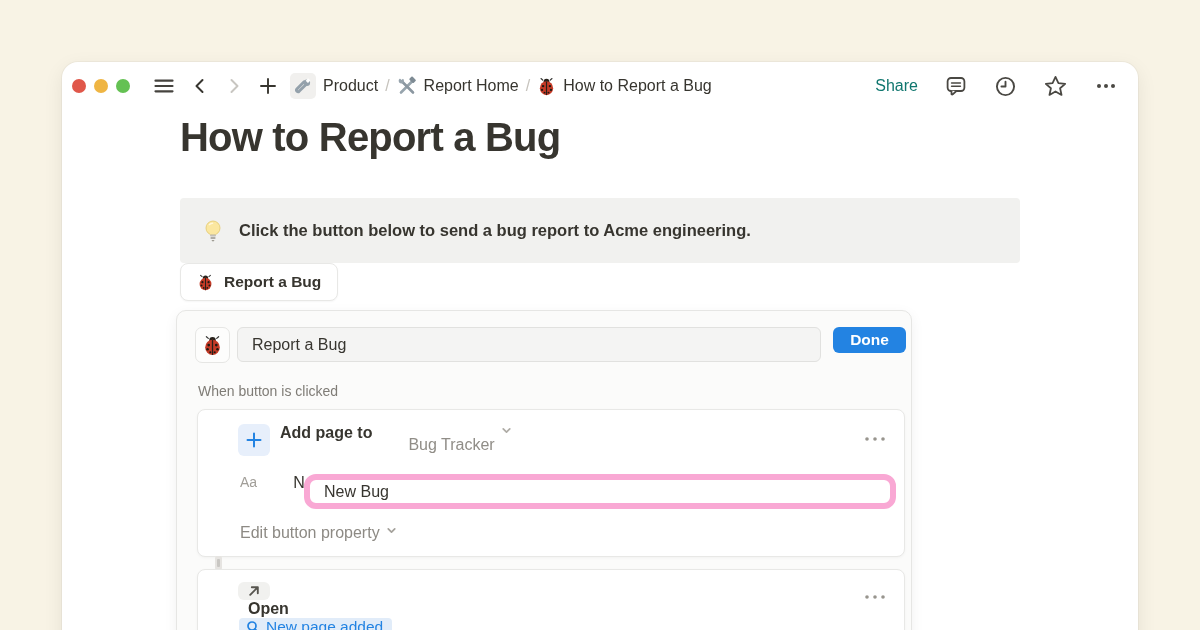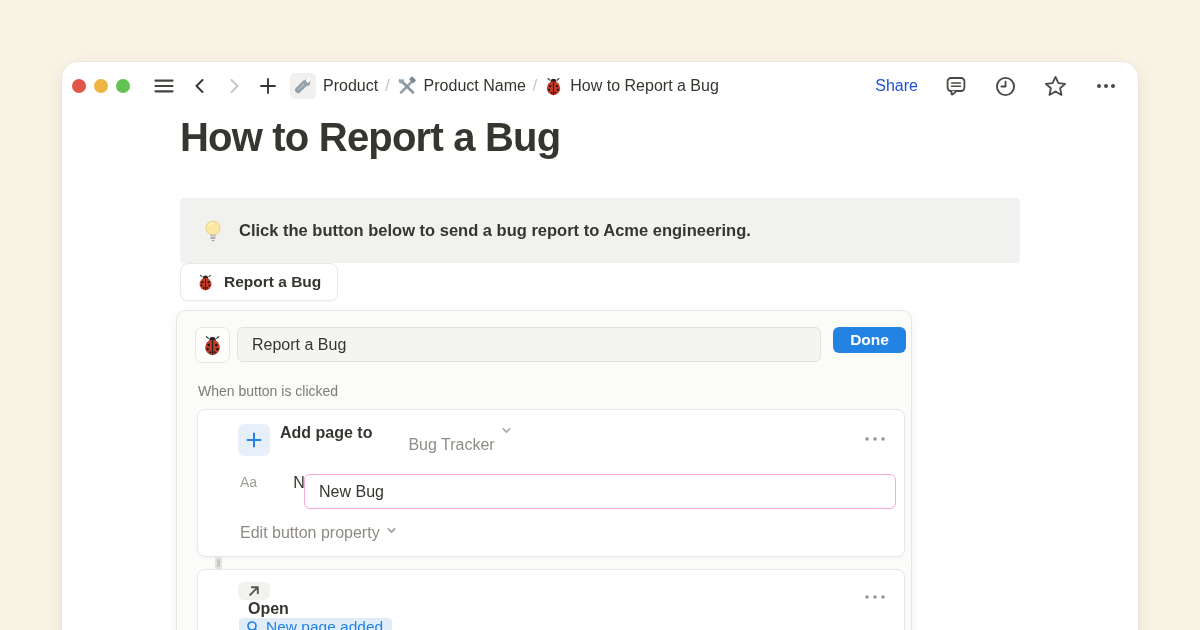--- a/index.html
+++ b/index.html
@@ -27,21 +27,21 @@
   .dot.yellow { background:#EFB543; }
   .dot.green { background:#64C153; }
   .tb-icon { display:flex; align-items:center; justify-content:center; background:none; border:none; padding:0; cursor:default; }
   .tb-icon + .tb-icon { margin-left:14px; }
   .breadcrumb { display:flex; align-items:center; margin-left:12px; font-size:16px; }
   .crumb { display:flex; align-items:center; gap:7px; cursor:default; }
   .crumb-chip { width:26px; height:26px; background:#F1F0EE; border-radius:5px; display:flex; align-items:center; justify-content:center; }
   .crumb-sep { color:#C6C3BD; margin:0 7px; }
   .crumb-label { color:#37352F; }
   .topbar-right { margin-left:auto; display:flex; align-items:center; gap:26px; }
-  .share-btn { font-size:16px; color:#1d4ed8; background:none; border:none; font-family:inherit; }
+  .share-btn { font-size:16px; color:#0f766e; background:none; border:none; font-family:inherit; }
   
   .page-title {
     position:absolute; left:118px; top:53px;
     font-size:40px; font-weight:700; letter-spacing:-0.8px; color:#37352F;
   }
   .callout {
     position:absolute; left:118px; top:136px; width:840px; height:65px;
     background:#F1F1EF; border-radius:4px;
     display:flex; align-items:center; gap:15px; padding:0 22px;
   }
@@ -93,21 +93,21 @@
   .chip-blue-bg { background:#E7EFFB; }
   .chip-gray-bg { background:#F1F1EF; }
   .action-label { font-size:16px; font-weight:600; color:#37352F; margin-left:10px; }
   .action-target { font-size:16px; color:#908D87; margin-left:8px;margin-top:12px; }
   .chev { margin-left:5px; display:flex; align-items:center; }
   .ellipsis-btn { position:absolute; right:16px; background:none; border:none; display:flex; padding:2px; }
   .prop-type { font-size:14px; color:#A19E98; }
   .prop-name { font-size:16px; font-weight:500; color:#37352F; margin-left:8px; }
   .prop-input {
     position:absolute; left:106px; top:64px; width:592px; height:35px;
-    background:#FFFFFF; border:1px solid #f9a8d4; border-radius:6px;
+    background:#FFFFFF; border:6px solid #f9a8d4; border-radius:12px;
     padding:8px 14px; font-size:16px; color:#37352F; font-family:inherit; outline:none;
   }
   .edit-another { font-size:16px; color:#8D8A84; }
   .open-chip {
     margin-left:1px; height:26px; display:inline-flex; align-items:center; gap:6px;
     background:#E1ECF9; border-radius:4px; padding:0 9px 0 7px; border:none; font-family:inherit;
   }
   .open-chip-label { font-size:15.5px; font-weight:500; color:#2383E2; }
 </style>
 </head>
@@ -156,21 +156,21 @@
       </span>
       <span class="crumb-sep">/</span>
       <span class="crumb">
         <svg width="20" height="20" viewBox="0 0 20 20">
           <path d="M4 16.5 15.5 5" stroke="#97A4AD" stroke-width="2.6" stroke-linecap="round" fill="none"></path>
           <path d="M16 16.5 4.5 5" stroke="#8B97A0" stroke-width="2.6" stroke-linecap="round" fill="none"></path>
           <rect x="12.6" y="1.6" width="6" height="4.4" rx="1" fill="#7E8B94" transform="rotate(45 15.6 3.8)"></rect>
           <circle cx="4.3" cy="4.8" r="2.6" fill="#97A4AD"></circle>
           <rect x="3.4" y="0.6" width="2.6" height="3" fill="#fff" transform="rotate(45 4.7 2.1)"></rect>
         </svg>
-        <span class="crumb-label">Product Name</span>
+        <span class="crumb-label">Report Home</span>
       </span>
       <span class="crumb-sep">/</span>
       <span class="crumb">
         <svg width="19" height="19" viewBox="0 0 20 20">
           <path d="M6 3.2 4.2 1.6M14 3.2l1.8-1.6" stroke="#3A3A38" stroke-width="1.2" stroke-linecap="round"></path>
           <circle cx="10" cy="5" r="3.1" fill="#27211B"></circle>
           <ellipse cx="10" cy="11.8" rx="7" ry="7.3" fill="#C43A26"></ellipse>
           <path d="M10 4.8v14.2" stroke="#27211B" stroke-width="1.2"></path>
           <circle cx="6.4" cy="9.6" r="1.3" fill="#1F1A14"></circle>
             <circle cx="13.6" cy="9.6" r="1.3" fill="#1F1A14"></circle>

